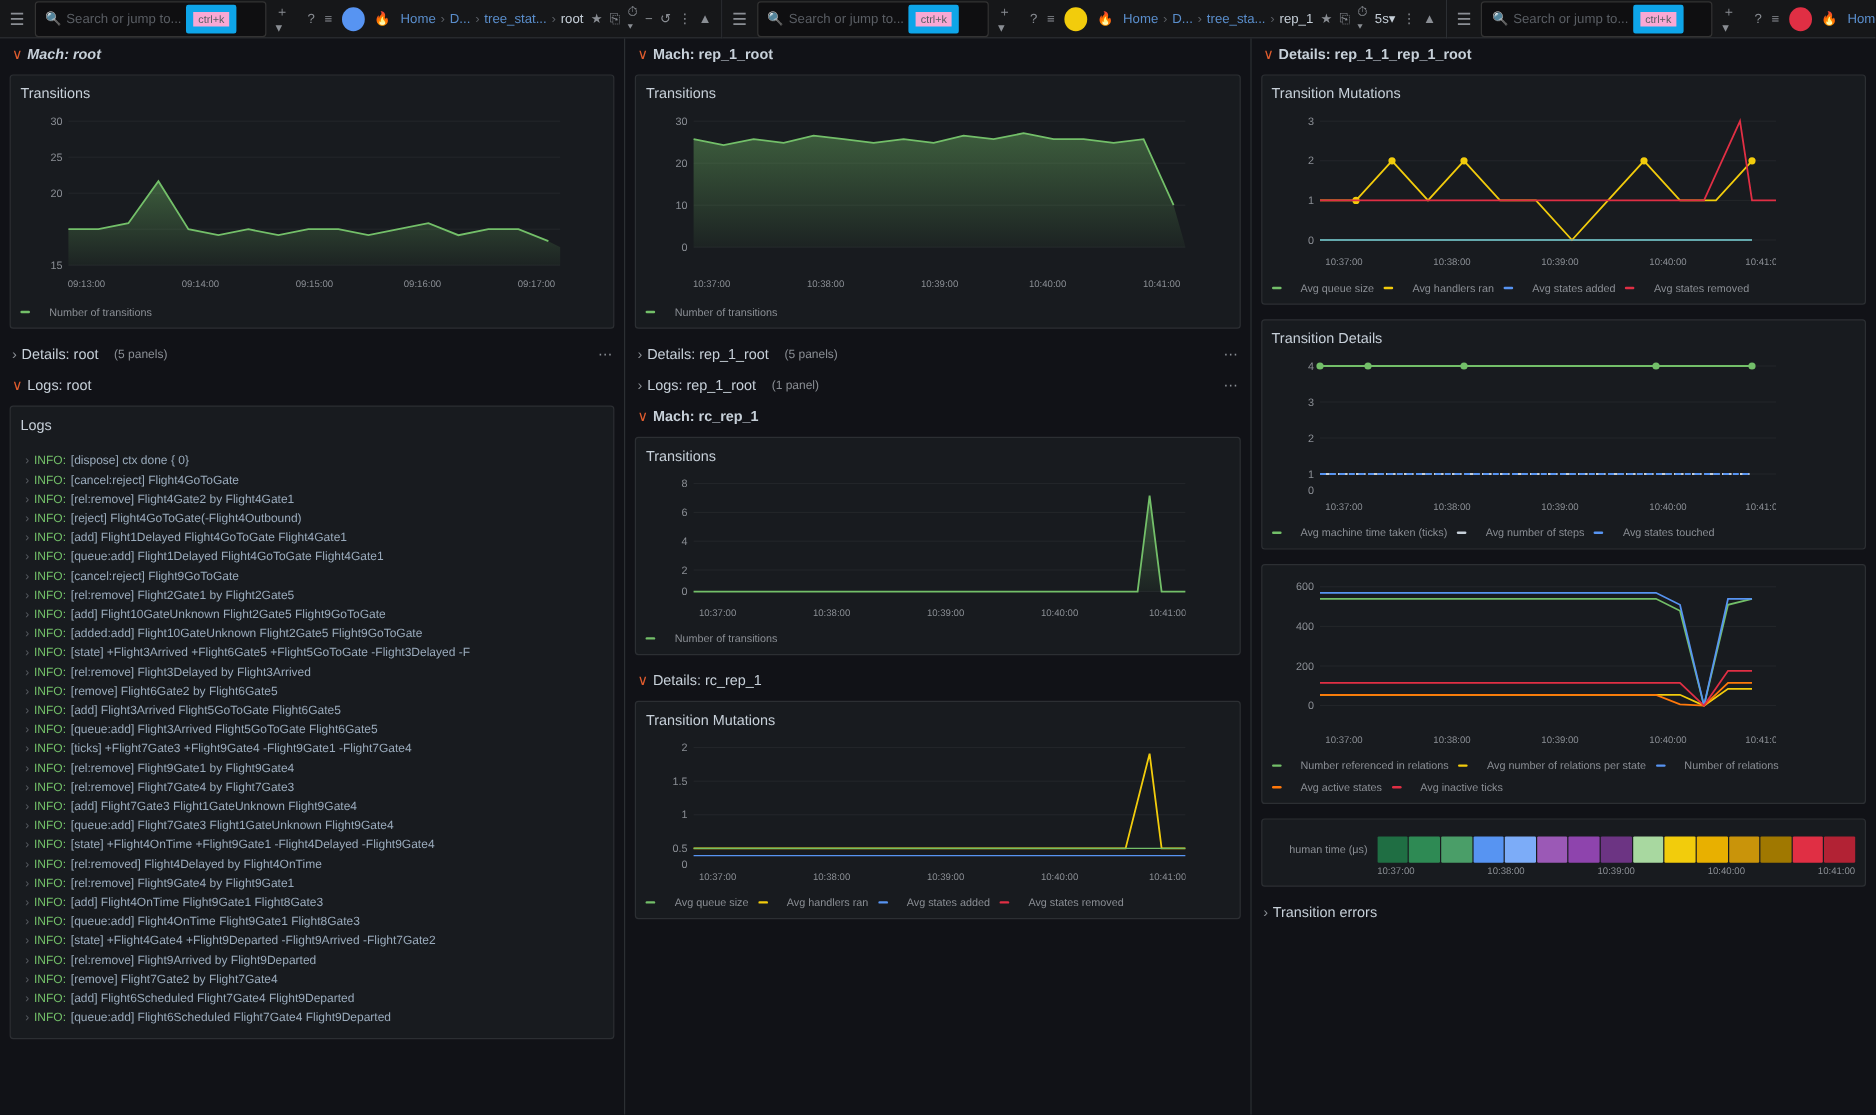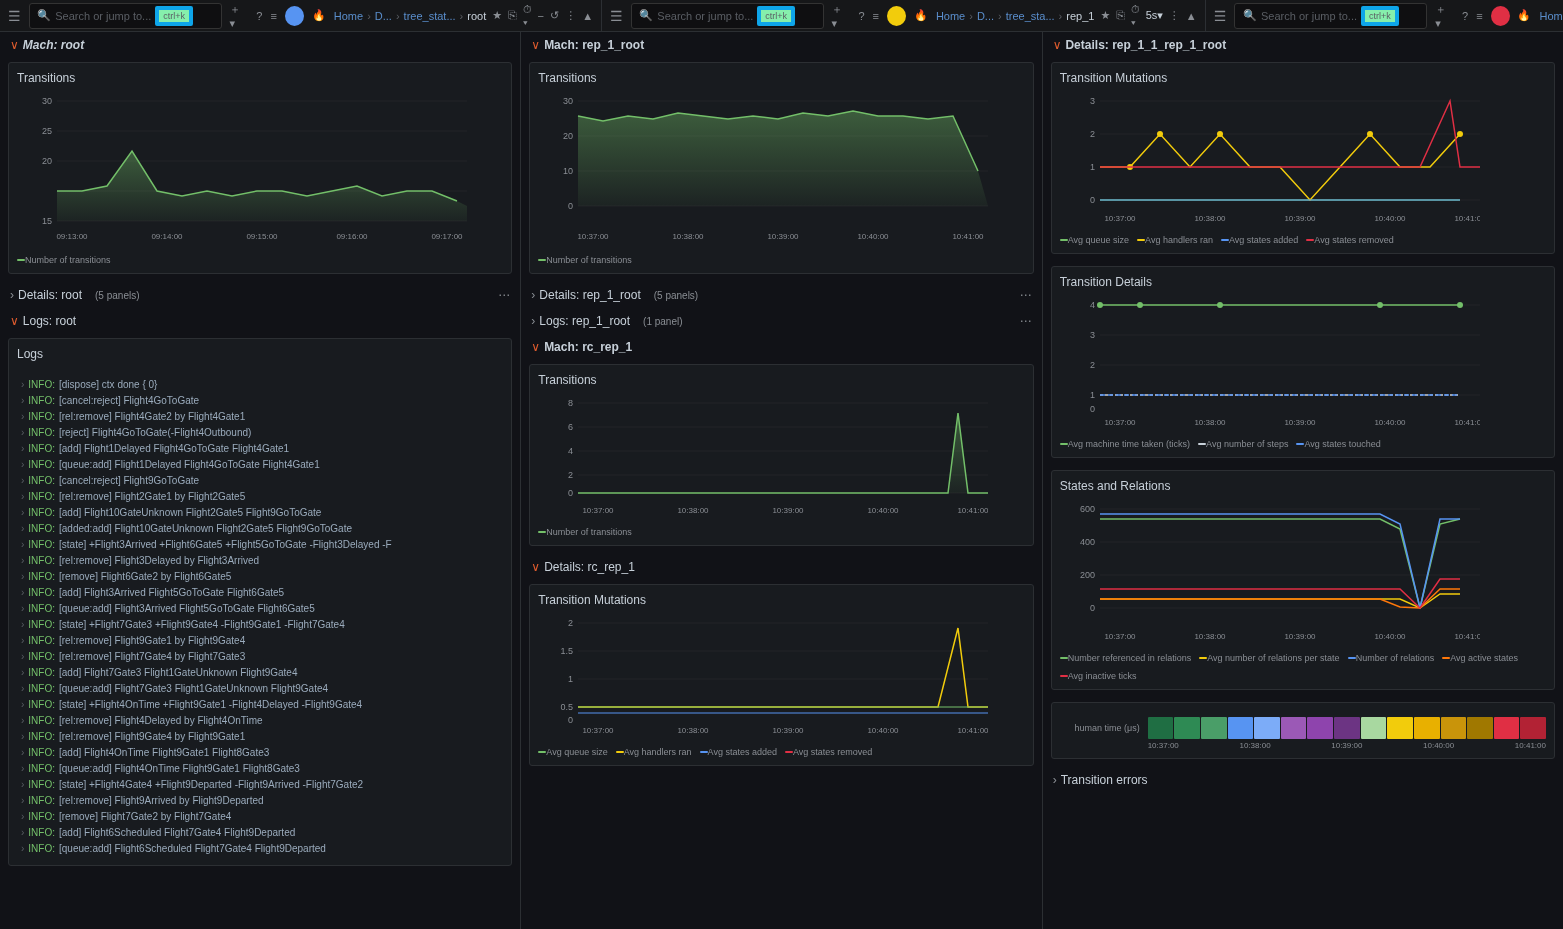--- a/index.html
+++ b/index.html
@@ -1,19 +1,19 @@
 <!DOCTYPE html>
 <html><head>
   <meta charset="utf-8">
   <style>
     * { box-sizing: border-box; margin: 0; padding: 0; }
     body { background: #111217; color: #c7d0d9; font-family: 'Helvetica Neue', Arial, sans-serif; font-size: 11px; overflow: hidden; width: 1563px; height: 929px; }
     .nav-bar { display: flex; align-items: center; background: #161719; border-bottom: 1px solid #2c2f33; height: 32px; padding: 0 8px; gap: 8px; }
     .nav-bar .search-box { display: flex; align-items: center; background: #0f0f11; border: 1px solid #333; border-radius: 3px; padding: 2px 8px; gap: 4px; color: #8a8e94; font-size: 11px; width: 200px; }
-    .kbd { font-size: 9px; color: #5a5e64; background: #86efac; border: 4px solid #0ea5e9; border-radius: 2px; padding: 1px 4px; }
+    .kbd { font-size: 9px; color: #5a5e64; background: #f9a8d4; border: 6px solid #0ea5e9; border-radius: 2px; padding: 1px 4px; }
 
     
     .panel-col { flex: 1; border-right: 1px solid #2c2f33; overflow: hidden; display: flex; flex-direction: column; }
     .panel-col:last-child { border-right: none; }
 
     .panel-toolbar { display: flex; align-items: center; background: #161719; border-bottom: 1px solid #2c2f33; height: 32px; padding: 0 8px; gap: 6px; font-size: 11px; color: #8a8e94; }
     .panel-toolbar .breadcrumb { display: flex; align-items: center; gap: 4px; color: #c7d0d9; }
     .panel-toolbar .breadcrumb span { color: #5a8ecc; cursor: pointer; }
     .panel-toolbar .breadcrumb .sep { color: #5a5e64; }
     .panel-toolbar .tb-icons { margin-left: auto; display: flex; gap: 6px; align-items: center; }
@@ -32,21 +32,21 @@
 
     
     .logs-container { padding: 4px 0; }
     .log-entry { display: flex; align-items: flex-start; padding: 1px 8px; font-size: 10px; color: #9aabbc; line-height: 1.4; cursor: pointer; }
     .log-entry .log-arrow { color: #5a5e64; margin-right: 4px; flex-shrink: 0; }
     .log-level { color: #73bf69; margin-right: 4px; }
     .log-text { color: #9aabbc; }
 
     
     .legend { display: flex; flex-wrap: wrap; gap: 8px; margin-top: 4px; }
-    .legend-item { display: flex; align-items: center; gap: 0; font-size: 9px; color: #8a8e94; }
+    .legend-item { display: flex; align-items: center; gap: 16px; font-size: 9px; color: #8a8e94; }
     .legend-dot { width: 8px; height: 2px; border-radius: 1px; }
 
     .three-navbars { display: flex; }
     .three-navbars .nav-bar { flex: 1; border-right: 1px solid #2c2f33; }
     .three-navbars .nav-bar:last-child { border-right: none; }
 
     .panels-row { display: flex; flex: 1; }
   </style>
 </head>
 <body>
@@ -277,21 +277,21 @@
             <span class="log-text"> [add] Flight3Arrived Flight5GoToGate Flight6Gate5</span>
           </div>
         <div class="log-entry">
             <span class="log-arrow">›</span>
             <span class="log-level">INFO:</span>
             <span class="log-text"> [queue:add] Flight3Arrived Flight5GoToGate Flight6Gate5</span>
           </div>
         <div class="log-entry">
             <span class="log-arrow">›</span>
             <span class="log-level">INFO:</span>
-            <span class="log-text"> [state] +Flight7Gate3 +Flight9Gate4 -Flight9Gate1 -Flight7Gate4</span>
+            <span class="log-text"> [ticks] +Flight7Gate3 +Flight9Gate4 -Flight9Gate1 -Flight7Gate4</span>
           </div>
         <div class="log-entry">
             <span class="log-arrow">›</span>
             <span class="log-level">INFO:</span>
             <span class="log-text"> [rel:remove] Flight9Gate1 by Flight9Gate4</span>
           </div>
         <div class="log-entry">
             <span class="log-arrow">›</span>
             <span class="log-level">INFO:</span>
             <span class="log-text"> [rel:remove] Flight7Gate4 by Flight7Gate3</span>
@@ -307,21 +307,21 @@
             <span class="log-text"> [queue:add] Flight7Gate3 Flight1GateUnknown Flight9Gate4</span>
           </div>
         <div class="log-entry">
             <span class="log-arrow">›</span>
             <span class="log-level">INFO:</span>
             <span class="log-text"> [state] +Flight4OnTime +Flight9Gate1 -Flight4Delayed -Flight9Gate4</span>
           </div>
         <div class="log-entry">
             <span class="log-arrow">›</span>
             <span class="log-level">INFO:</span>
-            <span class="log-text"> [rel:remove] Flight4Delayed by Flight4OnTime</span>
+            <span class="log-text"> [rel:removed] Flight4Delayed by Flight4OnTime</span>
           </div>
         <div class="log-entry">
             <span class="log-arrow">›</span>
             <span class="log-level">INFO:</span>
             <span class="log-text"> [rel:remove] Flight9Gate4 by Flight9Gate1</span>
           </div>
         <div class="log-entry">
             <span class="log-arrow">›</span>
             <span class="log-level">INFO:</span>
             <span class="log-text"> [add] Flight4OnTime Flight9Gate1 Flight8Gate3</span>
@@ -612,21 +612,20 @@
             <span>Avg number of steps</span>
           </div>
         <div class="legend-item">
             <div class="legend-dot" style="background:#5794f2;"></div>
             <span>Avg states touched</span>
           </div>
       </div>
     </div>
 
     <div class="chart-section">
-      <div class="chart-title">States and Relations</div>
       <div class="chart-area">
         <svg width="420" height="150">
           <line x1="40" y1="10" x2="420" y2="10" stroke="#2c2f33" stroke-width="0.5"></line>
           <line x1="40" y1="43" x2="420" y2="43" stroke="#2c2f33" stroke-width="0.5"></line>
           <line x1="40" y1="76" x2="420" y2="76" stroke="#2c2f33" stroke-width="0.5"></line>
           <line x1="40" y1="109" x2="420" y2="109" stroke="#2c2f33" stroke-width="0.5"></line>
           <text x="35" y="13" fill="#8a8e94" font-size="9" text-anchor="end">600</text>
           <text x="35" y="46" fill="#8a8e94" font-size="9" text-anchor="end">400</text>
           <text x="35" y="79" fill="#8a8e94" font-size="9" text-anchor="end">200</text>
           <text x="35" y="112" fill="#8a8e94" font-size="9" text-anchor="end">0</text>

